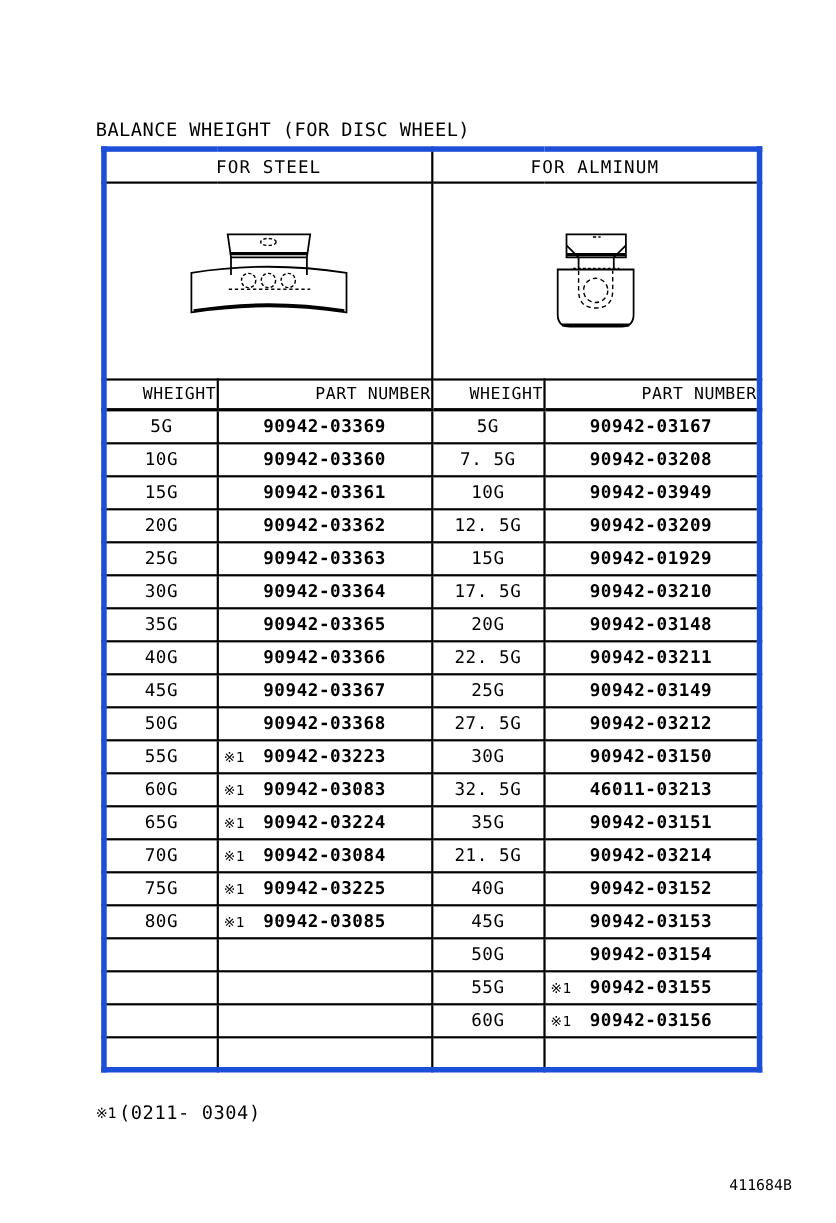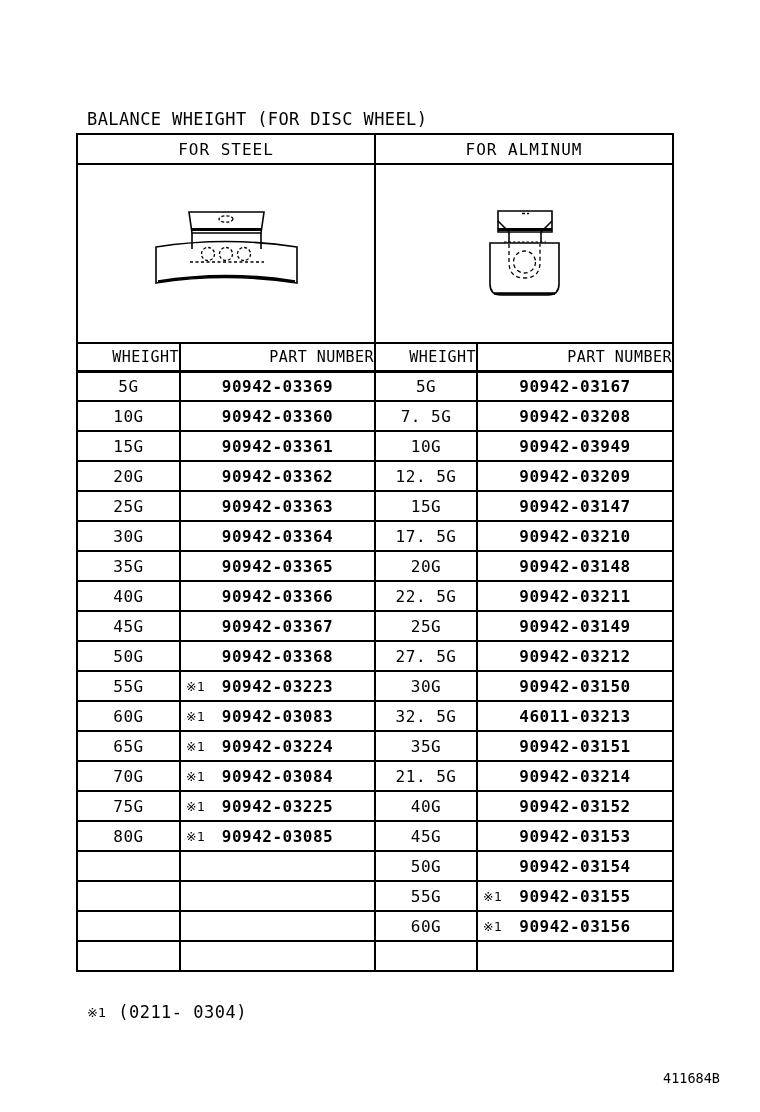--- a/index.html
+++ b/index.html
@@ -12,24 +12,24 @@
     overflow:hidden;
   }
   .page { position:absolute; inset:0; background:#fff; }
 
   .title {
     position:absolute; left:87px; top:109px;
     font-size:17px; letter-spacing:0.4px; white-space:pre;
   }
 
   .parts-table {
-    position:absolute; left:76px; top:133px;
+    position:absolute; left:92px; top:133px;
     width:596px; height:676px;
     border-collapse:collapse; table-layout:fixed;
-    border:1px solid #1d4ed8;
+    border:5px solid #1d4ed8;
   }
   .parts-table th, .parts-table td {
     border:2px solid #000;
     padding:0; text-align:center; vertical-align:middle;
     font-weight:normal; overflow:hidden;
   }
   .section-header-row th { height:30px; font-size:16px; letter-spacing:1px; }
   .illustration-row td { height:179px; }
   .column-header-row th { height:28px; font-size:15px; letter-spacing:0.5px; border-bottom:3px solid #000;text-align:right; }
   tbody tr { height:30px; }
@@ -40,21 +40,21 @@
     font-size:12.5px; font-weight:normal;
     font-family:"DejaVu Sans","DejaVu Sans Mono",sans-serif;
   }
   .illus { display:block; margin:0 auto; }
 
   .footnote { position:absolute; left:87px; top:1002px; }
   .footnote-symbol {
     font-size:13px; vertical-align:1px;
     font-family:"DejaVu Sans","DejaVu Sans Mono",sans-serif;
   }
-  .footnote-text { font-size:17px; margin-left:12px; letter-spacing:0.5px; }
+  .footnote-text { font-size:17px; margin-left:2px; letter-spacing:0.5px; }
 
   .doc-number { position:absolute; left:663px; top:1070px; font-size:13.5px; }
 </style>
 </head>
 <body>
 
 <div class="page">
 
   <div class="title">BALANCE WHEIGHT (FOR DISC WHEEL)</div>
 
@@ -132,21 +132,21 @@
         <tr>
           <td class="weight-cell">20G</td>
           <td class="part-cell"><span class="note-ref"></span><span>90942-03362</span></td>
           <td class="weight-cell">12. 5G</td>
           <td class="part-cell"><span class="note-ref"></span><span>90942-03209</span></td>
         </tr>
         <tr>
           <td class="weight-cell">25G</td>
           <td class="part-cell"><span class="note-ref"></span><span>90942-03363</span></td>
           <td class="weight-cell">15G</td>
-          <td class="part-cell"><span class="note-ref"></span><span>90942-03147</span></td>
+          <td class="part-cell"><span class="note-ref"></span><span>90942-01929</span></td>
         </tr>
         <tr>
           <td class="weight-cell">30G</td>
           <td class="part-cell"><span class="note-ref"></span><span>90942-03364</span></td>
           <td class="weight-cell">17. 5G</td>
           <td class="part-cell"><span class="note-ref"></span><span>90942-03210</span></td>
         </tr>
         <tr>
           <td class="weight-cell">35G</td>
           <td class="part-cell"><span class="note-ref"></span><span>90942-03365</span></td>

